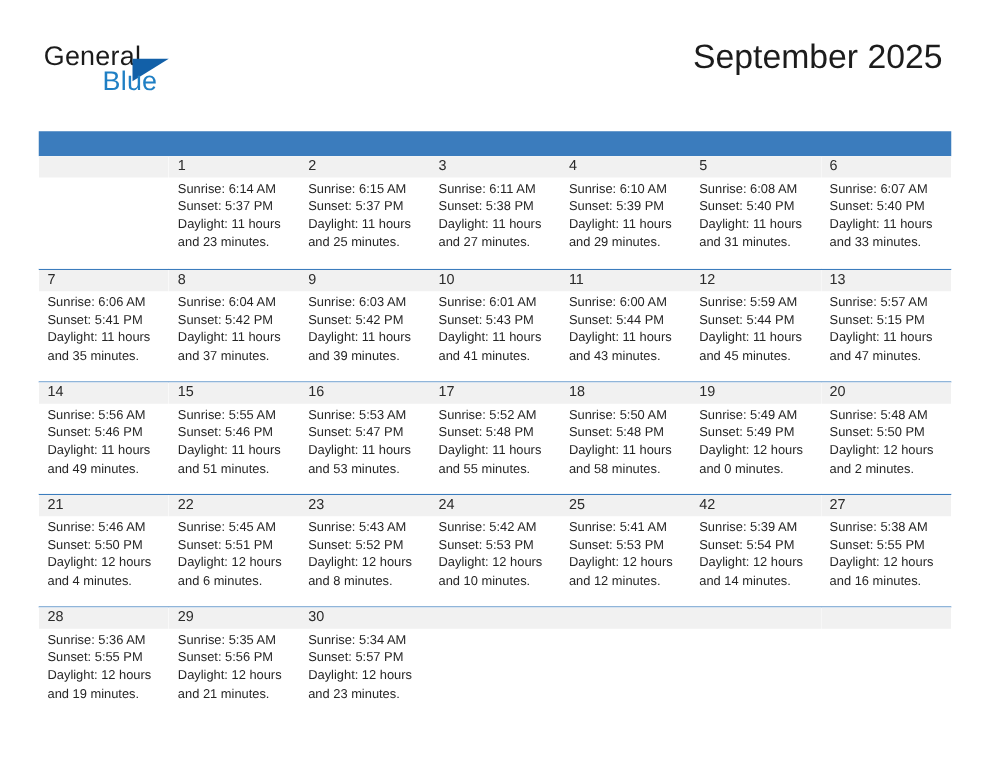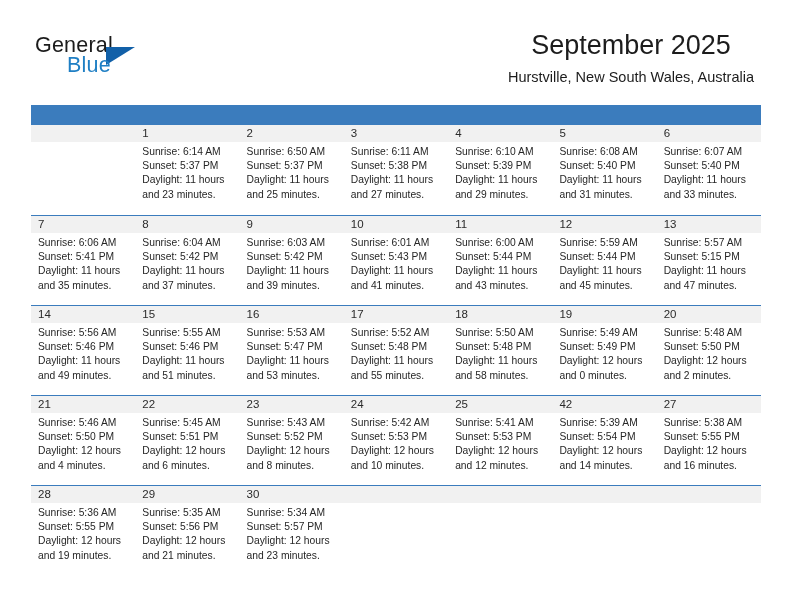--- a/index.html
+++ b/index.html
@@ -39,21 +39,21 @@
     position: absolute;
     left: 0; top: 0;
     font-size: 21.5px;
     letter-spacing: 0.2px;
     color: #1b1b1b;
     font-weight: 400;
     line-height: 24px;
   }
   .logo-line2 {
     position: absolute;
-    left: 32px; top: 20px;
+    left: 47px; top: 20px;
     font-size: 21.5px;
     letter-spacing: 0.2px;
     color: #1f7fc4;
     font-weight: 400;
     line-height: 24px;
   }
   .logo-triangle {
     position: absolute;
     left: 71px;
     top: 14px;
@@ -155,21 +155,20 @@
   <div class="header">
 
     <div class="logo">
       <span class="logo-line1">General</span>
       <span class="logo-triangle"></span>
       <span class="logo-line2">Blue</span>
     </div>
 
     <div class="title-block">
       <div class="month-title">September 2025</div>
-      <div class="location-title">Hurstville, New South Wales, Australia</div>
     </div>
 
   </div>
 
   <div class="calendar">
     <div class="weekday-row">
         <div class="weekday-cell">Sunday</div>
         <div class="weekday-cell">Tuesday</div>
         <div class="weekday-cell">Wednesday</div>
         <div class="weekday-cell">Friday</div>
@@ -185,21 +184,21 @@
             <div class="day-info">
               <div>Sunrise: 6:14 AM</div>
               <div>Sunset: 5:37 PM</div>
               <div>Daylight: 11 hours</div>
               <div>and 23 minutes.</div>
             </div>
           </div>
           <div class="day-cell">
             <div class="day-number-band">2</div>
             <div class="day-info">
-              <div>Sunrise: 6:50 AM</div>
+              <div>Sunrise: 6:15 AM</div>
               <div>Sunset: 5:37 PM</div>
               <div>Daylight: 11 hours</div>
               <div>and 25 minutes.</div>
             </div>
           </div>
           <div class="day-cell">
             <div class="day-number-band">3</div>
             <div class="day-info">
               <div>Sunrise: 6:11 AM</div>
               <div>Sunset: 5:38 PM</div>

